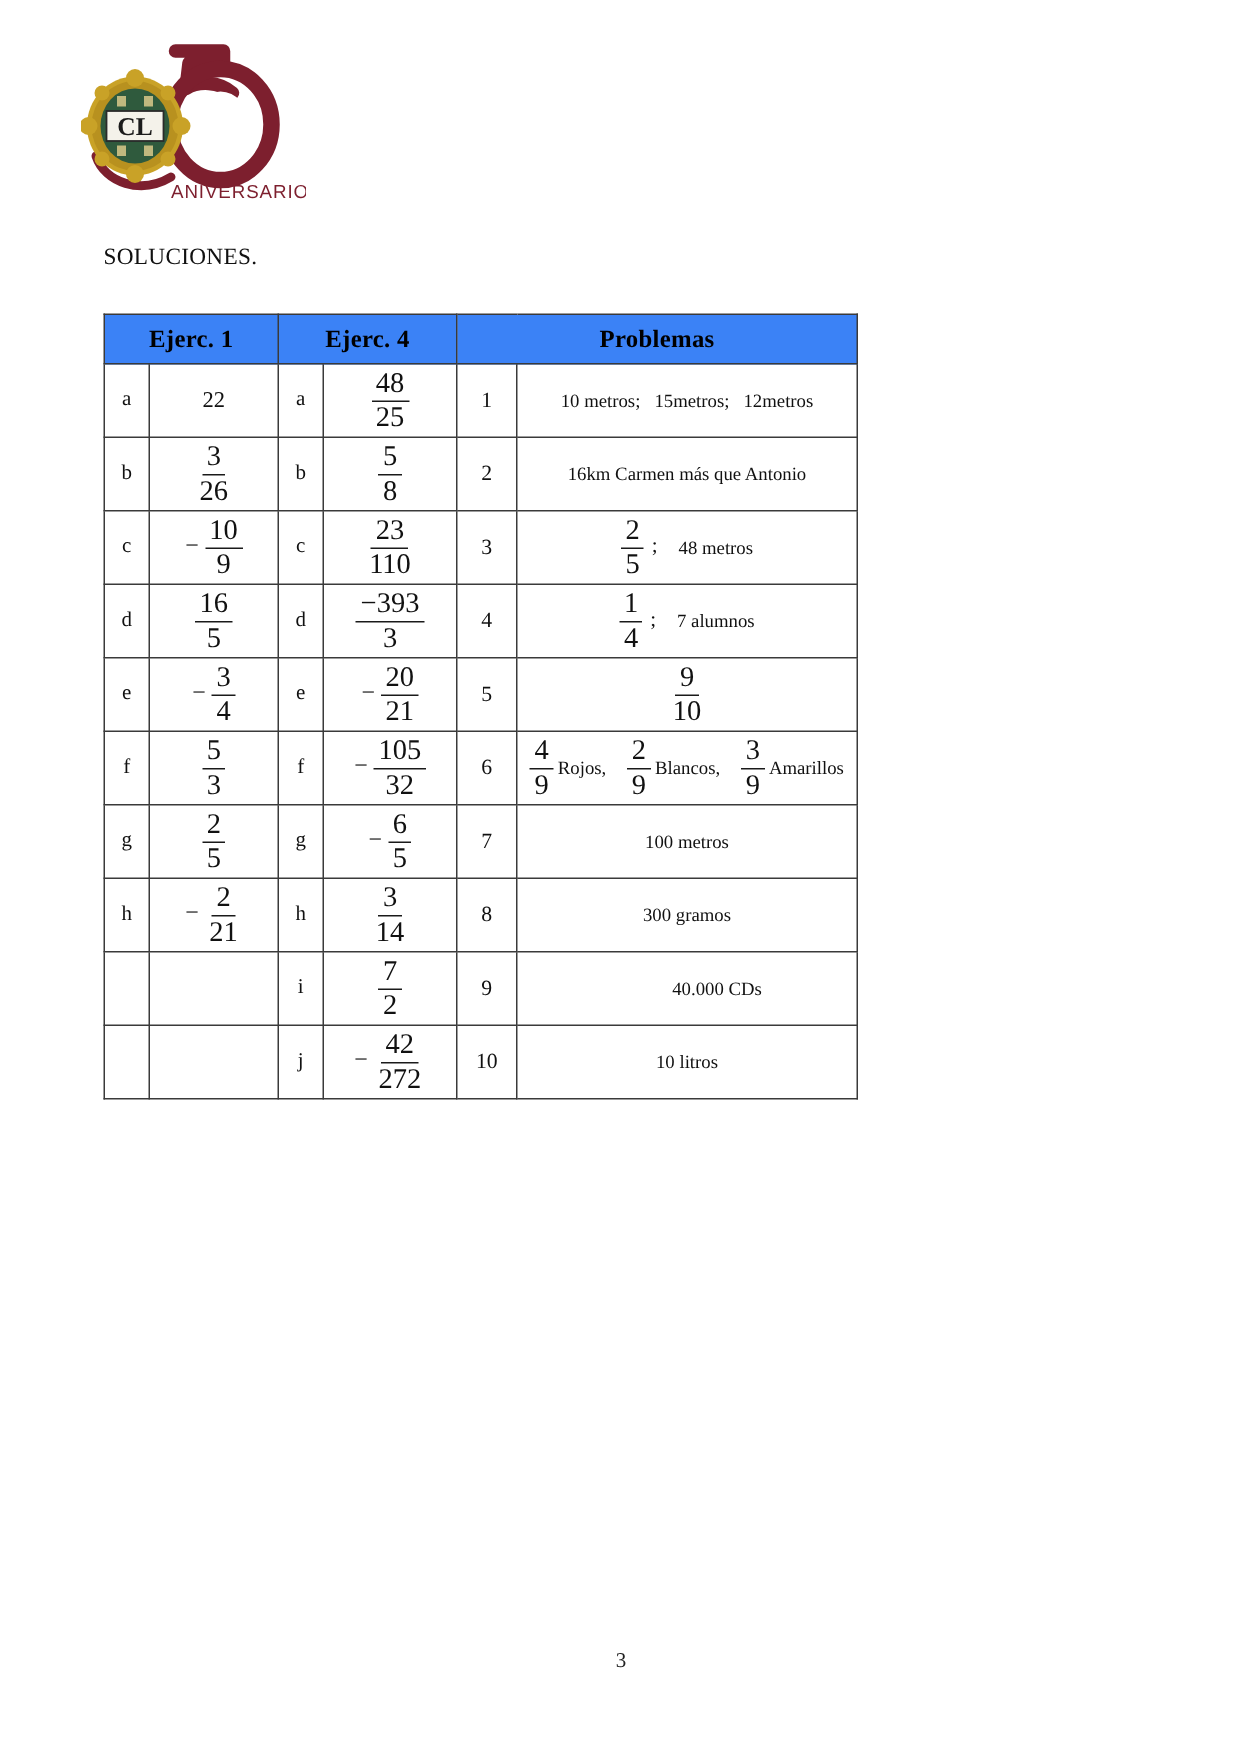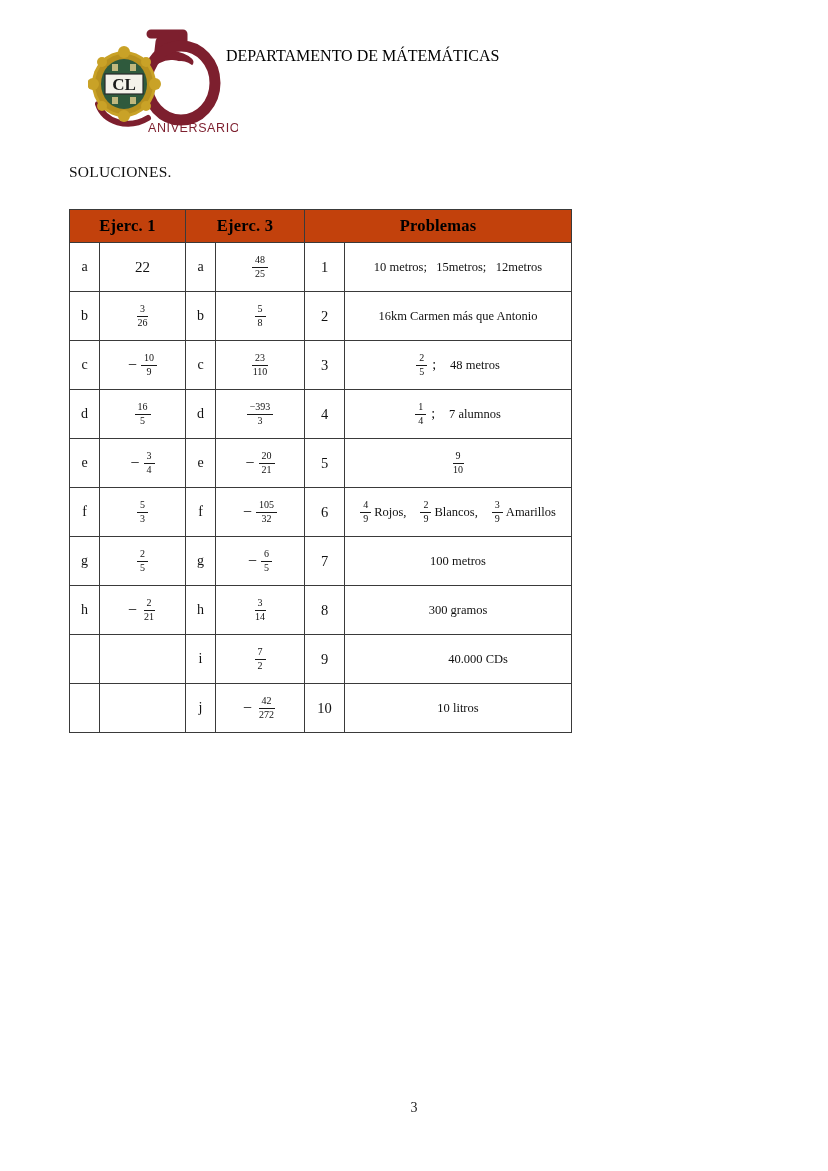--- a/index.html
+++ b/index.html
@@ -19,21 +19,21 @@
   
   .letterhead {
     position: absolute;
     left: 0;
     top: 0;
     width: 828px;
     height: 148px;
   }
   .logo-wrap {
     position: absolute;
-    left: 88px;
+    left: 54px;
     top: 26px;
     width: 150px;
     height: 112px;
   }
   .logo-svg { display: block; }
 
   .masthead {
     position: absolute;
     left: 226px;
     top: 44px;
@@ -85,21 +85,21 @@
     table-layout: fixed;
     font-size: 13px;
   }
   .answers-table td, .answers-table th {
     border: 1px solid #3a3a3a;
     padding: 0;
     vertical-align: middle;
     text-align: center;
   }
   .answers-table thead th {
-    background: #c2410c;
+    background: #3b82f6;
     height: 32px;
     font-weight: bold;
     font-size: 16.5px;
     color: #000;
     letter-spacing: 0.2px;
   }
   .answers-table tbody tr { height: 49px; }
 
   .col-key   { width: 30px; }
   .col-val1  { width: 86px; }
@@ -132,21 +132,21 @@
     padding-right: 1px;
     transform: translateY(-0.5px);
   }
   .frac {
     display: inline-flex;
     flex-direction: column;
     align-items: center;
     justify-content: center;
     vertical-align: middle;
     line-height: 1.05;
-    font-size: 10px;
+    font-size: 19px;
   }
   .frac .num {
     padding: 0 3px 1px 3px;
     border-bottom: 1.3px solid #1a1a1a;
   }
   .frac .den {
     padding: 1px 3px 0 3px;
   }
   .plain { font-size: 15px; }
   .sep { font-size: 14px; padding: 0 1px 0 2px; }
@@ -200,39 +200,38 @@
 
       <rect x="17" y="48" width="38" height="20" fill="#f4f2ea" stroke="#2a2a2a" stroke-width="1.2"></rect>
       <text x="36" y="64" text-anchor="middle" font-family="Liberation Serif, serif" font-size="17" font-weight="bold" fill="#1b1b1b">CL</text>
 
       <text x="60" y="106" font-family="Liberation Sans, sans-serif" font-size="12.5" letter-spacing="0.6" fill="#7d1f2e">ANIVERSARIO</text>
 
     </svg>
   </div>
 
   <div class="masthead">
-    <div class="dept-name">DEPARTAMENTO DE MÁTEMÁTICAS</div>
   </div>
 </div>
 
 <div class="section-label">SOLUCIONES.</div>
 
 <table class="answers-table">
   <colgroup>
     <col class="col-key">
       <col class="col-val1">
     <col class="col-key2">
       <col class="col-val2">
     <col class="col-pnum">
       <col class="col-ptext">
   </colgroup>
   <thead>
     <tr>
       <th colspan="2">Ejerc. 1</th>
-      <th colspan="2">Ejerc. 3</th>
+      <th colspan="2">Ejerc. 4</th>
       <th colspan="2">Problemas</th>
     </tr>
   </thead>
   <tbody id="table-body">
       <tr>
         <td class="key-cell">a</td>
         <td class="val-cell">
           <div class="cellflex">
             <span class="plain">22</span>
           </div>

